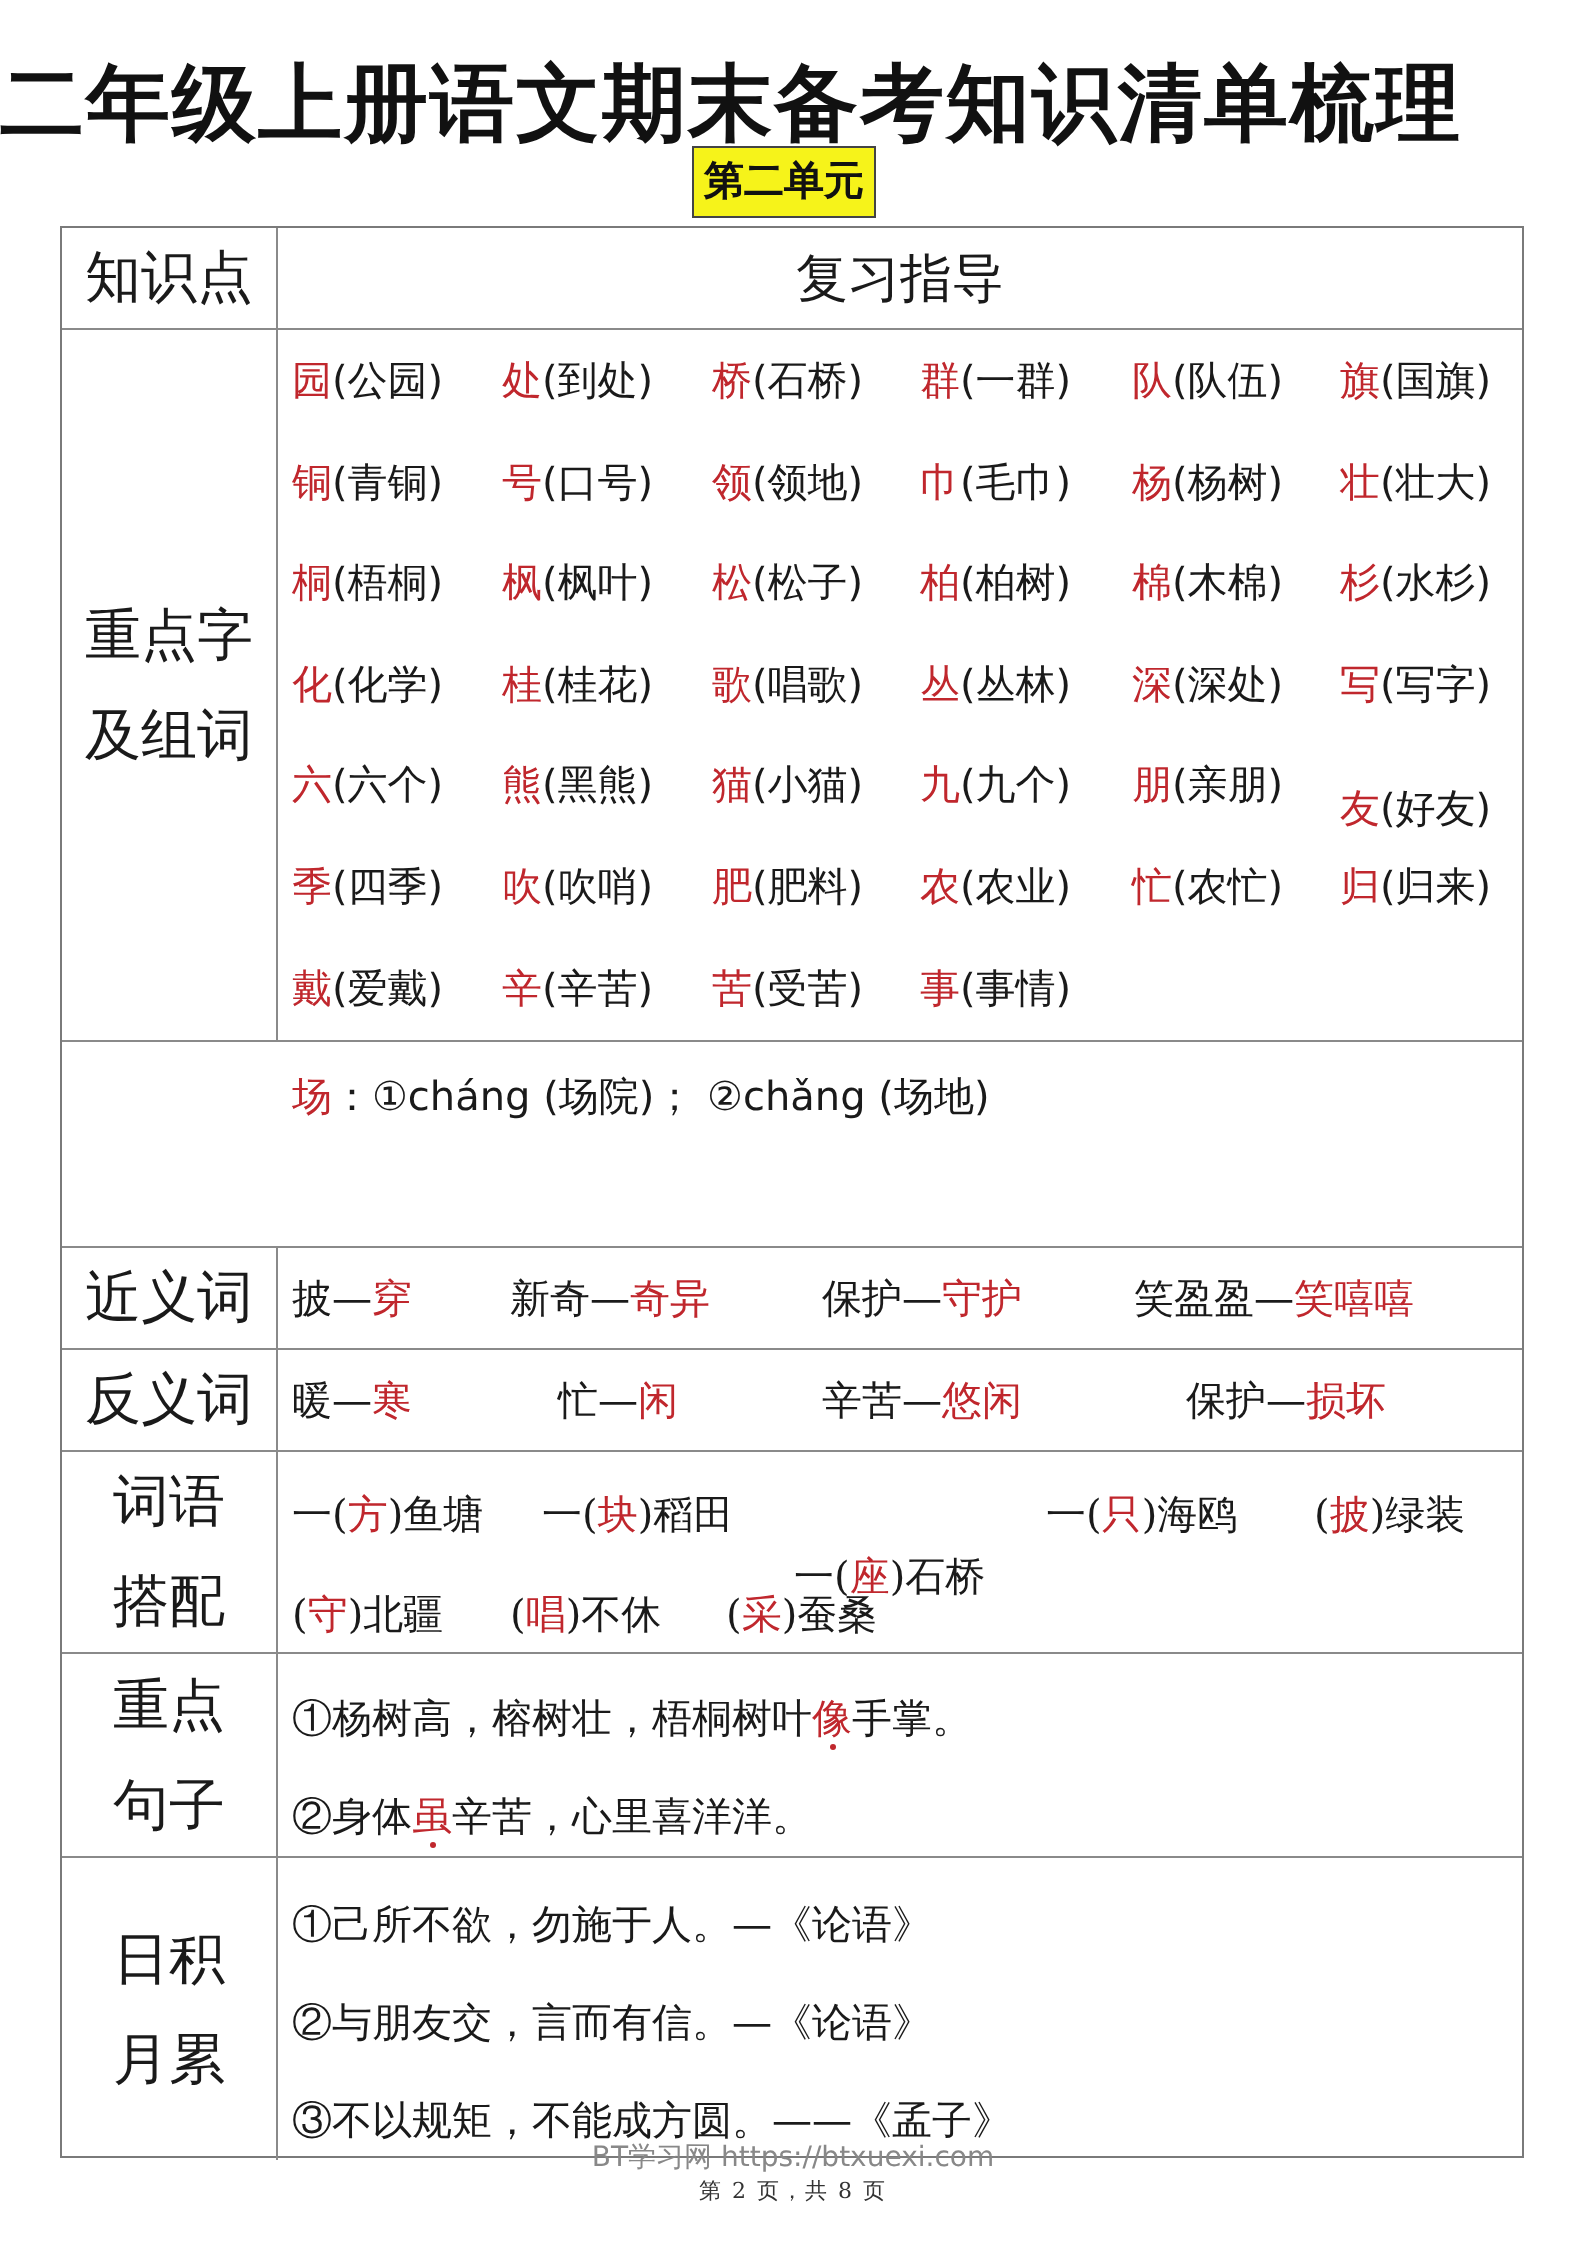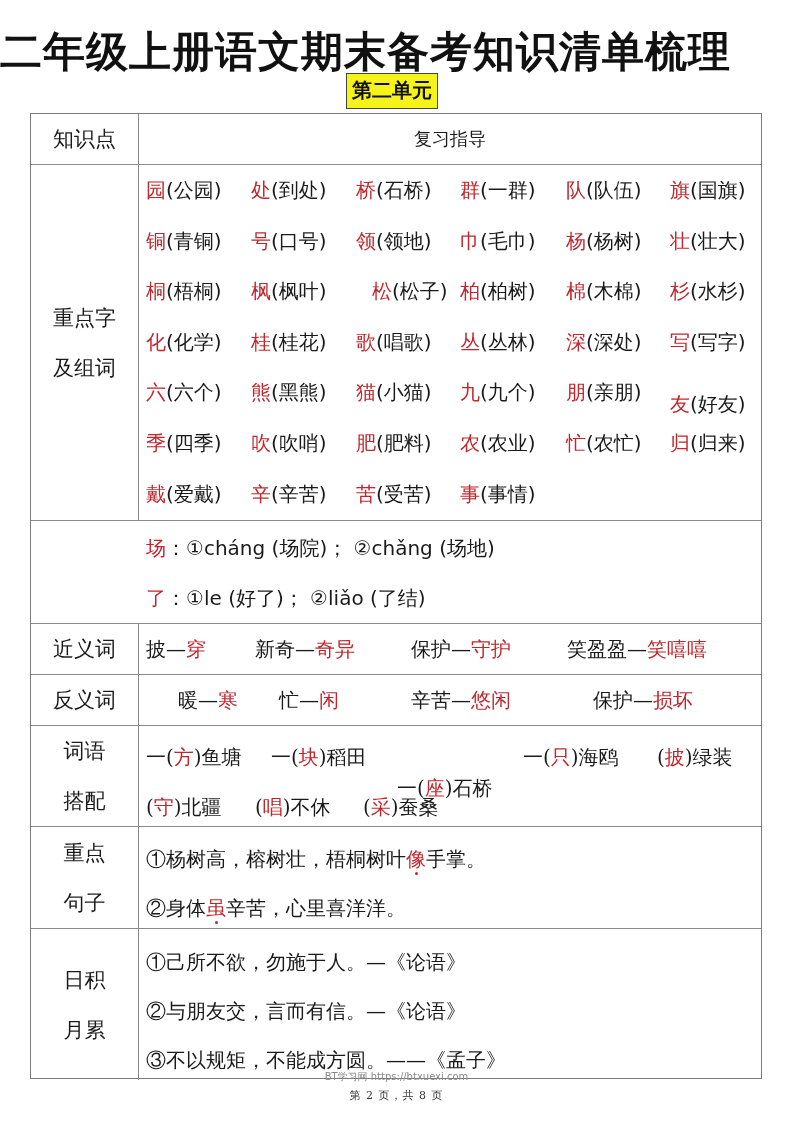--- a/index.html
+++ b/index.html
@@ -12,35 +12,35 @@
            background: #f6f31a; border: 1.5px solid #444; box-sizing: border-box;
            font-family: "DejaVu Serif", serif; font-weight: bold; font-size: 20px;
            text-align: center; line-height: 33px; color: #111; }
   .table { position: absolute; left: 30px; top: 113px; width: 732px; height: 966px;
            border: 1.5px solid #7a7a7a; box-sizing: border-box; }
   .row { position: absolute; left: 0; width: 100%; border-top: 1.5px solid #8a8a8a; box-sizing: border-box; }
   .row.first { border-top: none; }
   .lab { position: absolute; left: 0; top: 0; width: 108px; height: 100%;
          border-right: 1.5px solid #8a8a8a; box-sizing: border-box;
          display: flex; flex-direction: column; align-items: center; justify-content: center;
-         font-size: 21px; line-height: 50px; color: #1a1a1a; }
+         font-size: 28px; line-height: 50px; color: #1a1a1a; }
   .cnt { position: absolute; left: 108px; top: 0; right: 0; height: 100%; font-size: 20px; }
-  .hdr-cnt { display: flex; align-items: center; justify-content: center; font-size: 18px; font-family: Liberation Mono, monospace; }
+  .hdr-cnt { display: flex; align-items: center; justify-content: center; font-size: 26px; font-family: Liberation Mono, monospace; }
   .red { color: #c0272d; }
   .grid { position: absolute; left: 7px; top: 10px; width: 620px; }
   .gcell { position: absolute; white-space: nowrap; font-size: 20px; line-height: 30px;
            font-family: "DejaVu Sans", "Liberation Sans", sans-serif; }
   .line { position: absolute; left: 7px; white-space: nowrap; line-height: 30px; }
   .sans { font-family: "DejaVu Sans", "Liberation Sans", sans-serif; }
   .dot { position: relative; }
   .dot::after { content: ""; position: absolute; left: 50%; bottom: -4px; width: 3px; height: 3px;
                 margin-left: -1.5px; border-radius: 50%; background: #c0272d; }
   .pair { position: absolute; white-space: nowrap; line-height: 30px; }
   .footer-wm { position: absolute; left: 0; width: 793px; top: 1070px; text-align: center;
-               font-family: "DejaVu Sans", sans-serif; font-size: 10px; color: #888; }
+               font-family: "DejaVu Sans", sans-serif; font-size: 14px; color: #888; }
   .footer-pg { position: absolute; left: 0; width: 793px; top: 1088px; text-align: center;
                font-size: 11px; color: #333; letter-spacing: 1px; }
 </style>
 </head>
 <body>
 
 <div class="title">二年级上册语文期末备考知识清单梳理</div>
 <div class="badge">第二单元</div>
 
 <div class="table">
@@ -64,21 +64,21 @@
           <div class="gcell" style="left: 420px; top: 0px;"><span class="red">队</span><span>(队伍)</span></div>
           <div class="gcell" style="left: 524px; top: 0px;"><span class="red">旗</span><span>(国旗)</span></div>
           <div class="gcell" style="left: 0px; top: 50.6px;"><span class="red">铜</span><span>(青铜)</span></div>
           <div class="gcell" style="left: 105px; top: 50.6px;"><span class="red">号</span><span>(口号)</span></div>
           <div class="gcell" style="left: 210px; top: 50.6px;"><span class="red">领</span><span>(领地)</span></div>
           <div class="gcell" style="left: 314px; top: 50.6px;"><span class="red">巾</span><span>(毛巾)</span></div>
           <div class="gcell" style="left: 420px; top: 50.6px;"><span class="red">杨</span><span>(杨树)</span></div>
           <div class="gcell" style="left: 524px; top: 50.6px;"><span class="red">壮</span><span>(壮大)</span></div>
           <div class="gcell" style="left: 0px; top: 101.2px;"><span class="red">桐</span><span>(梧桐)</span></div>
           <div class="gcell" style="left: 105px; top: 101.2px;"><span class="red">枫</span><span>(枫叶)</span></div>
-          <div class="gcell" style="left: 226px; top: 101.2px; text-align: right;"><span class="red">松</span><span>(松子)</span></div>
+          <div class="gcell" style="left: 210px; top: 101.2px; text-align: right;"><span class="red">松</span><span>(松子)</span></div>
           <div class="gcell" style="left: 314px; top: 101.2px;"><span class="red">柏</span><span>(柏树)</span></div>
           <div class="gcell" style="left: 420px; top: 101.2px;"><span class="red">棉</span><span>(木棉)</span></div>
           <div class="gcell" style="left: 524px; top: 101.2px;"><span class="red">杉</span><span>(水杉)</span></div>
           <div class="gcell" style="left: 0px; top: 151.8px;"><span class="red">化</span><span>(化学)</span></div>
           <div class="gcell" style="left: 105px; top: 151.8px;"><span class="red">桂</span><span>(桂花)</span></div>
           <div class="gcell" style="left: 210px; top: 151.8px;"><span class="red">歌</span><span>(唱歌)</span></div>
           <div class="gcell" style="left: 314px; top: 151.8px;"><span class="red">丛</span><span>(丛林)</span></div>
           <div class="gcell" style="left: 420px; top: 151.8px;"><span class="red">深</span><span>(深处)</span></div>
           <div class="gcell" style="left: 524px; top: 151.8px;"><span class="red">写</span><span>(写字)</span></div>
           <div class="gcell" style="left: 0px; top: 202.4px;"><span class="red">六</span><span>(六个)</span></div>
@@ -99,40 +99,37 @@
           <div class="gcell" style="left: 314px; top: 303.6px;"><span class="red">事</span><span>(事情)</span></div>
         </div>
     </div>
   </div>
 
   <div class="row" style="top:406px;height:103px;">
     <div class="cnt sans">
       <div class="line" style="top:12px;">
         <span class="red">场</span><span>：①cháng (场院)；  ②chǎng (场地)</span>
       </div>
-      <div class="line" style="top:62px;">
-        <span class="red">了</span><span>：①le (好了)；  ②liǎo (了结)</span>
-      </div>
     </div>
   </div>
 
   <div class="row" style="top:509px;height:51px;">
     <div class="lab">近义词</div>
     <div class="cnt">
       <div class="pair" style="left:7px;top:10px;"><span>披—</span><span class="red">穿</span></div>
       <div class="pair" style="left:116px;top:10px;"><span>新奇—</span><span class="red">奇异</span></div>
       <div class="pair" style="left:272px;top:10px;"><span>保护—</span><span class="red">守护</span></div>
       <div class="pair" style="left:428px;top:10px;"><span>笑盈盈—</span><span class="red">笑嘻嘻</span></div>
     </div>
   </div>
 
   <div class="row" style="top:560px;height:51px;">
     <div class="lab">反义词</div>
     <div class="cnt">
-      <div class="pair" style="left:7px;top:10px;margin-left:32px;"><span>暖—</span><span class="red">寒</span></div>
+      <div class="pair" style="left:7px;top:10px;"><span>暖—</span><span class="red">寒</span></div>
       <div class="pair" style="left:140px;top:10px;"><span>忙—</span><span class="red">闲</span></div>
       <div class="pair" style="left:272px;top:10px;"><span>辛苦—</span><span class="red">悠闲</span></div>
       <div class="pair" style="left:454px;top:10px;"><span>保护—</span><span class="red">损坏</span></div>
     </div>
   </div>
 
   <div class="row" style="top:611px;height:101px;">
     <div class="lab">
       <span>词语</span>
       <span>搭配</span>

